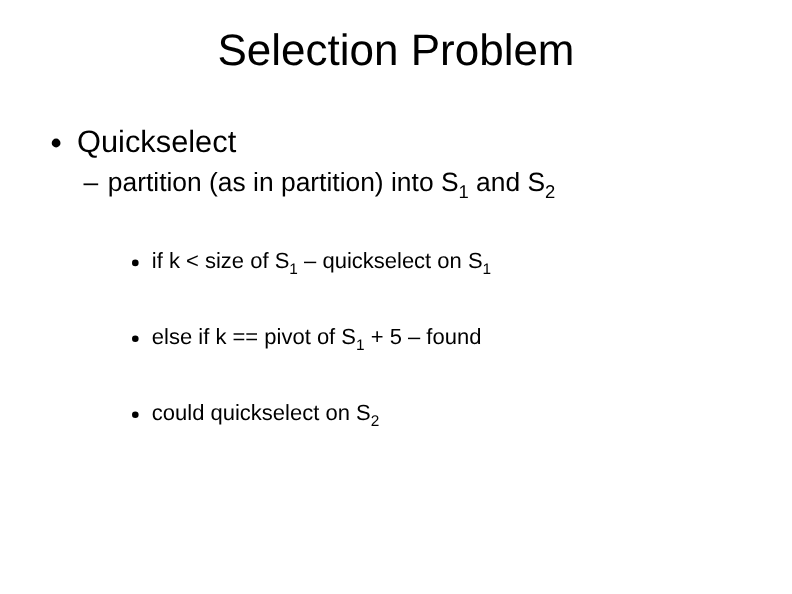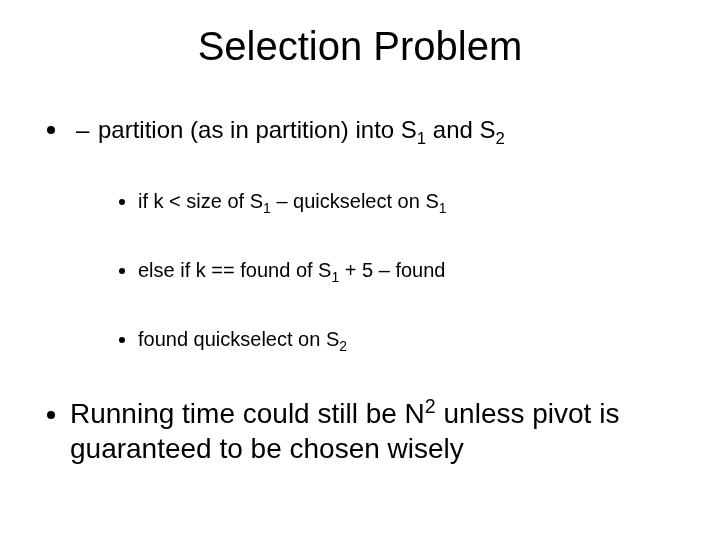--- a/index.html
+++ b/index.html
@@ -68,40 +68,36 @@
 </style>
 </head>
 <body>
 
 <div class="slide">
 
   <div class="title">Selection Problem</div>
 
   <ul class="lvl1">
     <li>
+      <span>Quickselect</span>
       <ul class="lvl2">
         <li>
           <span>partition (as in partition) into S</span><sub>1</sub><span> and S</span><sub>2</sub>
           <ul class="lvl3">
             <li>
               <span>if k &lt; size of S</span><sub>1</sub><span> – quickselect on S</span><sub>1</sub>
             </li>
             <li>
-              <span>else if k == found of S</span><sub>1</sub><span> + 5 – found</span>
+              <span>else if k == pivot of S</span><sub>1</sub><span> + 5 – found</span>
             </li>
             <li>
-              <span>found quickselect on S</span><sub>2</sub>
+              <span>could quickselect on S</span><sub>2</sub>
             </li>
           </ul>
         </li>
       </ul>
     </li>
   </ul>
 
   <div class="gap"></div>
 
-  <ul class="lvl1">
-    <li>
-      <span>Running time could still be N</span><sup>2</sup><span> unless pivot is guaranteed to be chosen wisely</span>
-    </li>
-  </ul>
 
 </div>
 
 </body></html>

